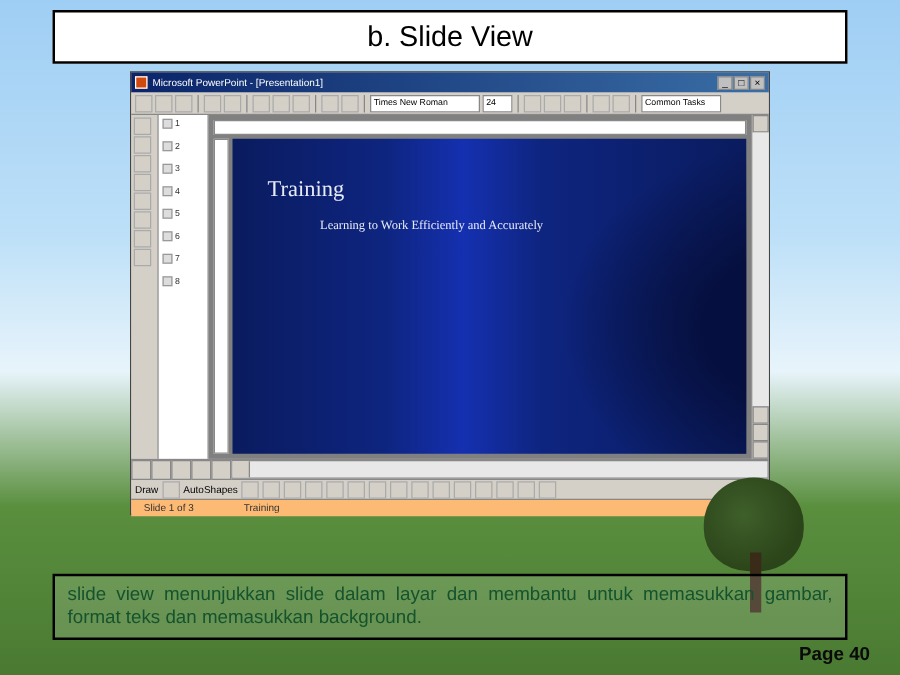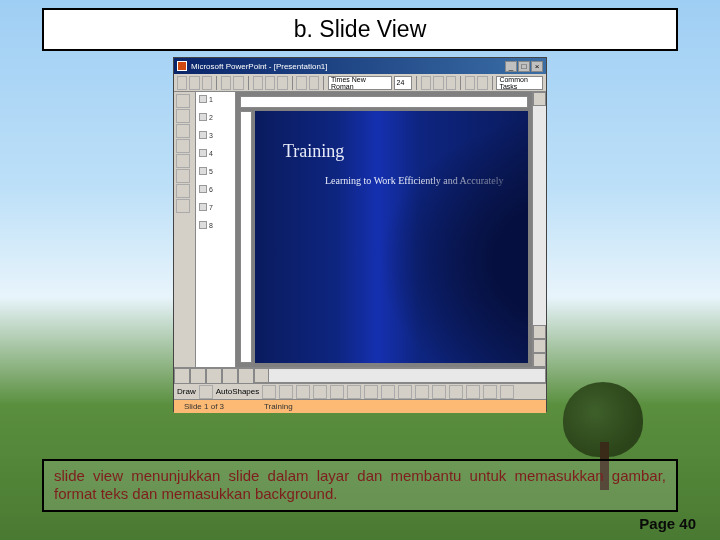--- a/index.html
+++ b/index.html
@@ -13,21 +13,21 @@
 }
 .title-box {
   margin: 8px 42px 6px 42px;
   background: #fff;
   border: 2px solid #000;
   padding: 6px 0;
   text-align: center;
 }
 .title-box h1 { font-size: 23px; font-weight: normal; color: #000; }
 .screenshot {
-  width: 374px;
+  width: 512px;
   height: 355px;
   margin: 0 auto;
   background: #c0c0c0;
   border: 1px solid #444;
   position: relative;
   font-family: Tahoma, sans-serif;
   font-size: 8px;
 }
 .ss-titlebar {
   height: 16px;
@@ -116,21 +116,21 @@
 .ss-status { height: 14px; background: #fdba74; display: flex; align-items: center; gap: 40px; padding: 0 10px; font-size: 8px; color: #333; border-top: 1px solid #888; }
 .desc-box {
   position: absolute;
   left: 42px;
   right: 42px;
   bottom: 28px;
   background: rgba(255,255,255,0.15);
   border: 2px solid #000;
   padding: 6px 10px;
 }
-.desc-box p { font-size: 15px; color: #7f1d1d; text-align: justify; line-height: 1.25; }
+.desc-box p { font-size: 15px; color: #14532d; text-align: justify; line-height: 1.25; }
 .page-num {
   position: absolute;
   right: 24px;
   bottom: 8px;
   font-size: 15px;
   font-weight: bold;
   color: #0a0a0a;
 }
 .tree {
   position: absolute;

